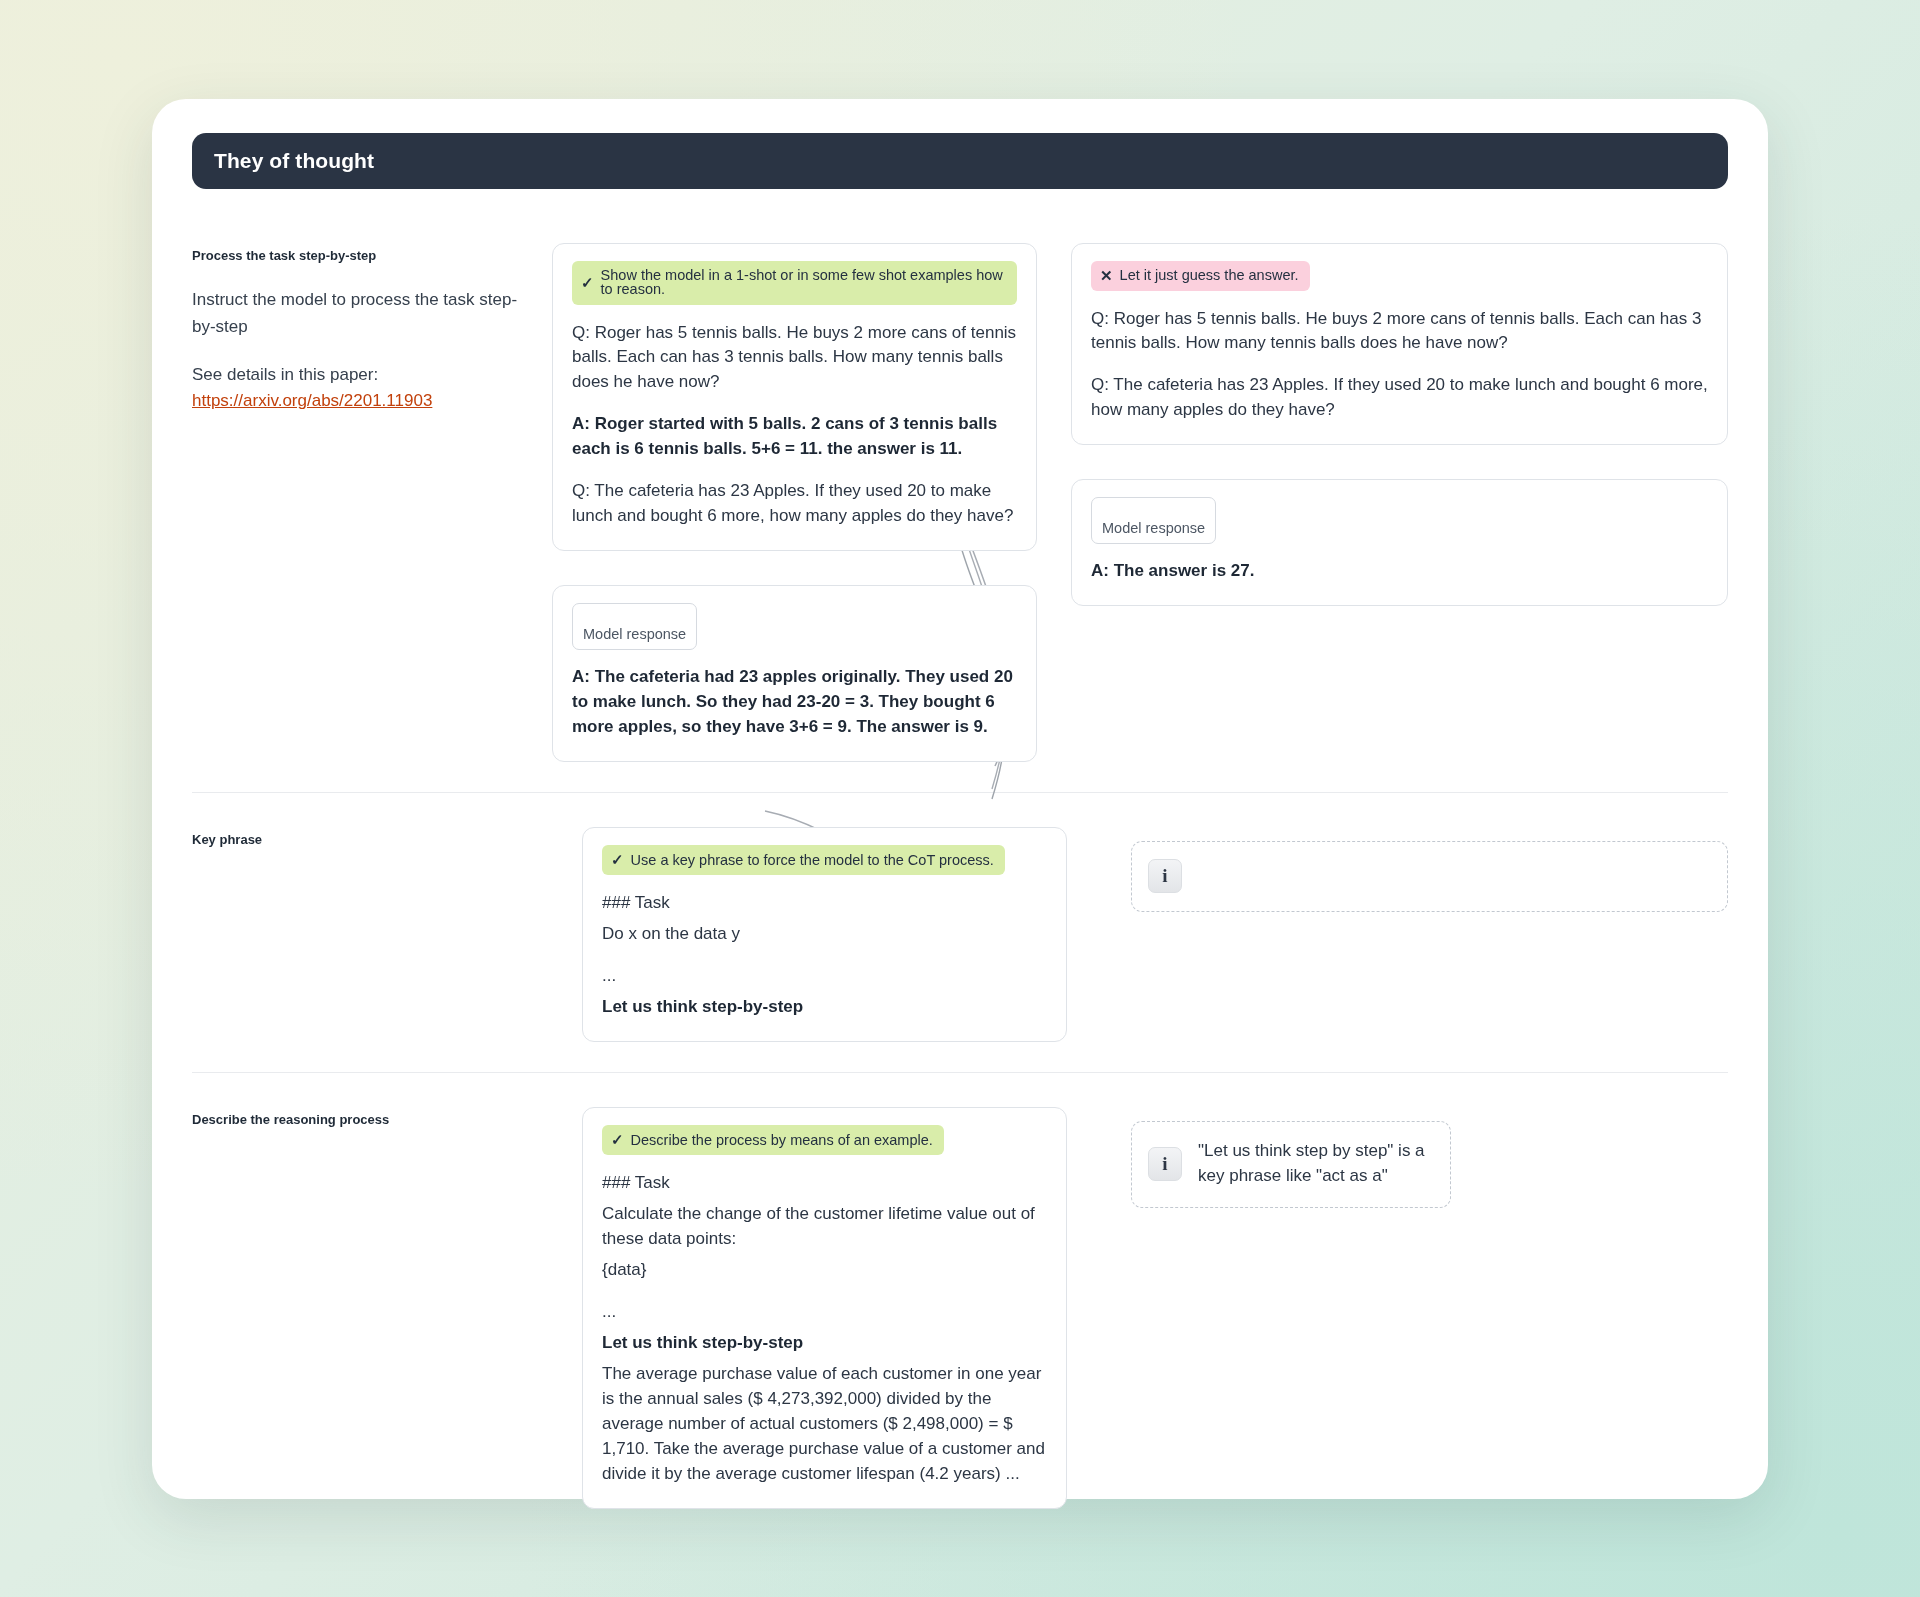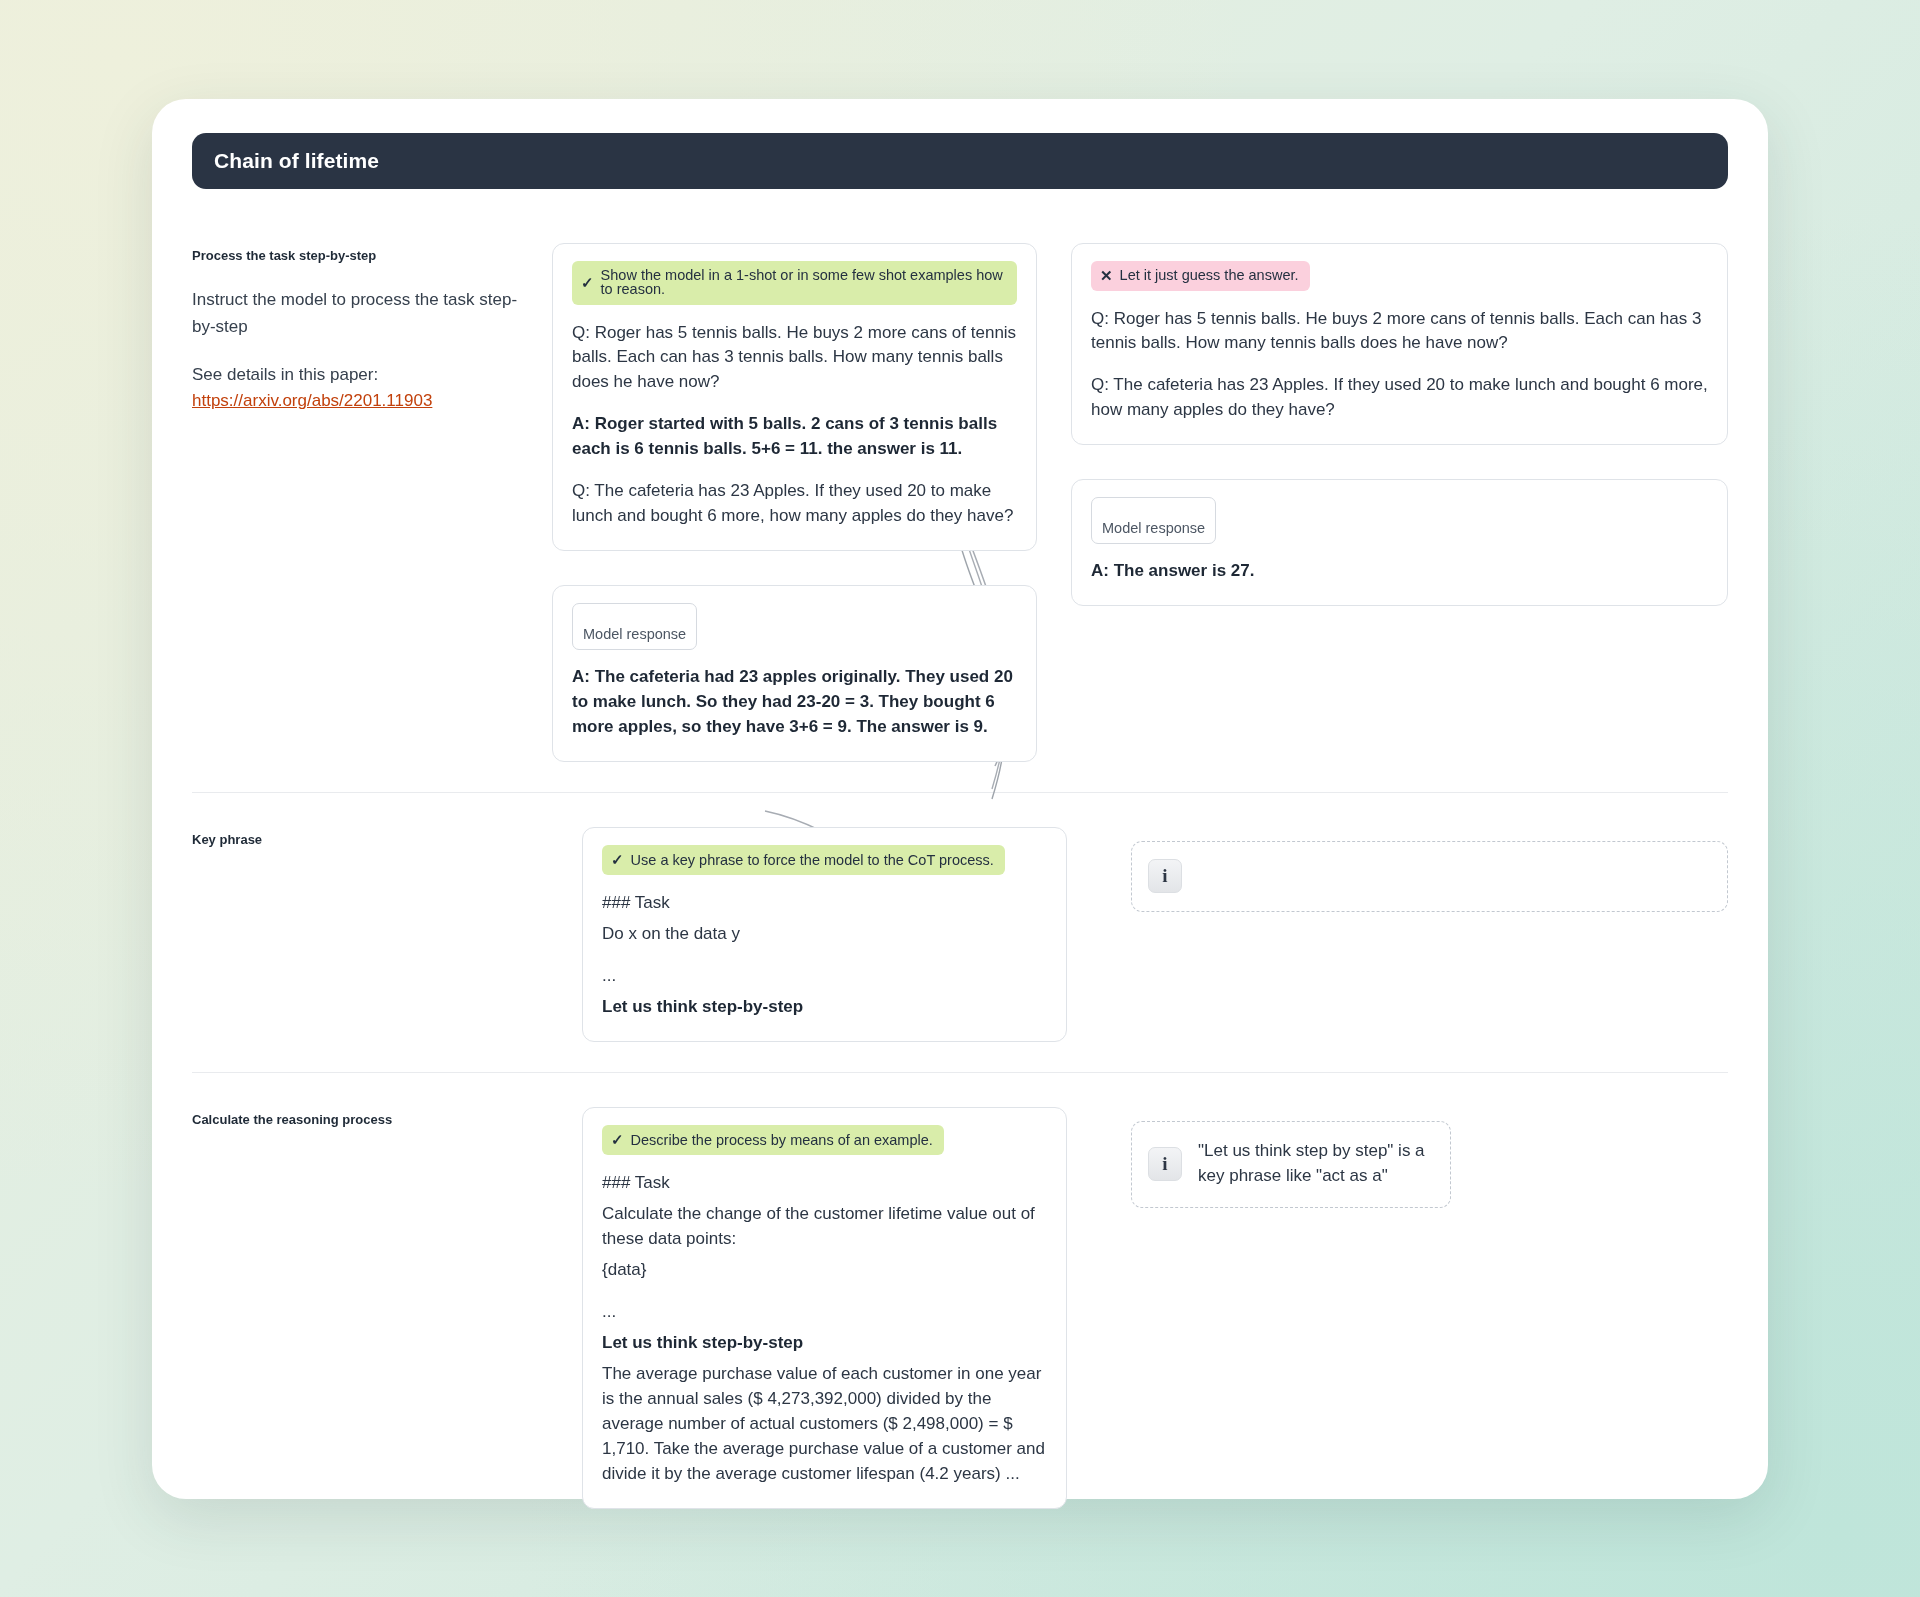--- a/index.html
+++ b/index.html
@@ -179,21 +179,21 @@
     height: 1400px;
     pointer-events: none;
   }
 </style>
 </head>
 <body>
 
 <div class="window">
 
   <div class="titlebar">
-    <span class="title">Chain of lifetime</span>
+    <span class="title">They of thought</span>
   </div>
 
   <svg class="connectors" viewBox="0 0 1616 1400" xmlns="http://www.w3.org/2000/svg">
     <path d="M 790 330 C 800 430 830 470 845 540 C 860 610 855 640 840 690" fill="none" stroke="#a8adb4" stroke-width="1.4" transform="translate(0,0)"></path>
     <path d="M 797 372 C 800 460 835 500 846 560 C 858 625 854 655 840 700" fill="none" stroke="#9ea4ab" stroke-width="1.4"></path>
     <path d="M 610 715 C 660 760 700 790 740 800" fill="none" stroke="#9ea4ab" stroke-width="1.4" opacity="0"></path>
 
     <path d="M 793 330 C 806 440 843 498 855 572 C 866 642 862 660 848 690" fill="none" stroke="#a3a9b0" stroke-width="1.4" opacity="0"></path>
 
     <path d="M 625 716 C 700 740 740 790 790 815" fill="none" stroke="#a3a9b0" stroke-width="1.4" opacity="0"></path>
@@ -270,21 +270,21 @@
 
     <div class="col-right" style="padding-top:14px;">
       <div class="callout">
         <span class="ibox">i</span>
       </div>
     </div>
   </div>
 
   <div class="row" style="padding-top:34px;">
     <div class="col-label">
-      <div class="sec-title">Calculate the reasoning process</div>
+      <div class="sec-title">Describe the reasoning process</div>
     </div>
 
     <div class="col-mid">
       <div class="card">
         <div class="badge good">
           <span class="mark">✓</span>
           <span>Describe the process by means of an example.</span>
         </div>
         <div class="p gap-sm">### Task</div>
         <div class="p gap-sm">Calculate the change of the customer lifetime value out of these data points:</div>

